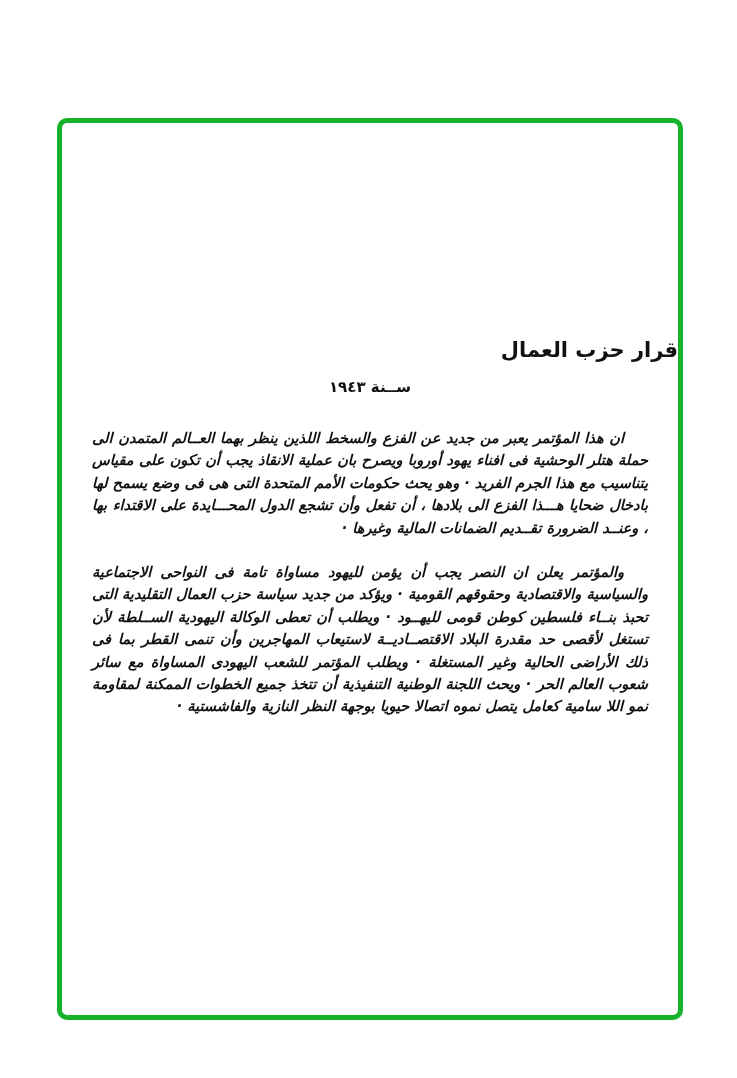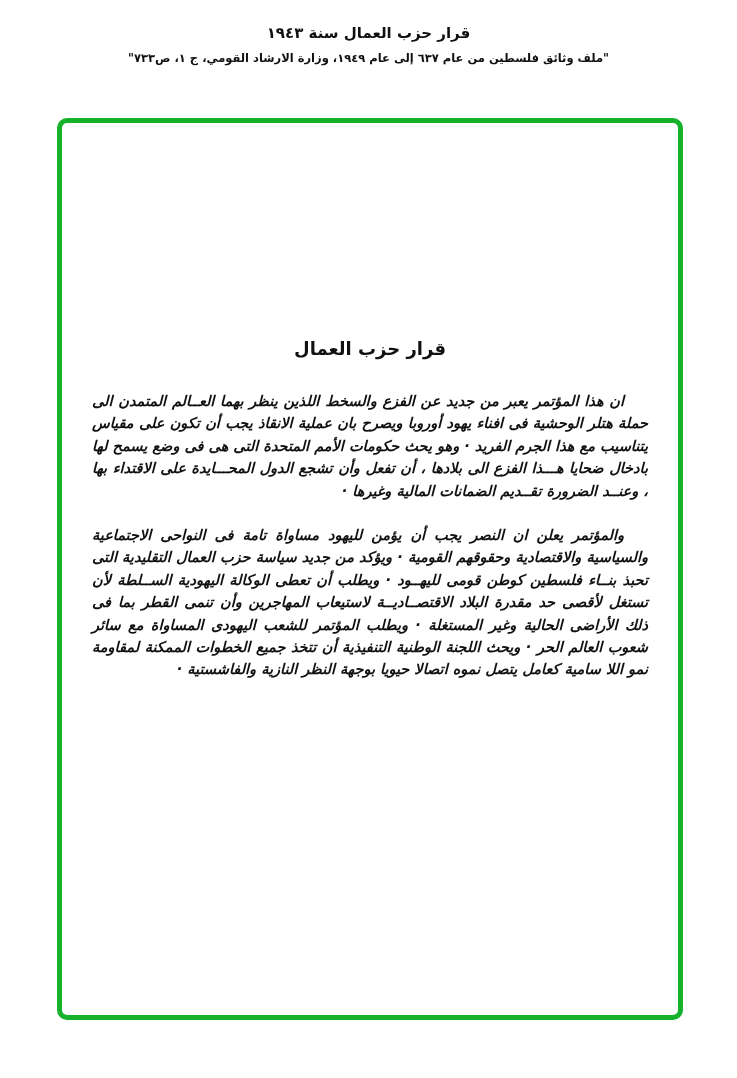--- a/index.html
+++ b/index.html
@@ -23,22 +23,22 @@
     position: absolute;
     left: 57px; top: 118px;
     width: 626px; height: 902px;
     border: 5px solid #16b22c;
     border-radius: 10px;
     background: #ffffff;
   }
 
   .doc-title {
     margin-top: 215px;
-    text-align: center;
-    font-size: 18px;
+    text-align: right;
+    font-size: 21px;
     font-weight: 700;
   }
   .doc-subtitle {
     margin-top: 16px;
     text-align: center;
     font-size: 15px;
     font-weight: 700;
   }
 
   .body-text {
@@ -54,27 +54,24 @@
     text-indent: 24px;
     margin-bottom: 22px;
     font-style: italic;
   }
 </style>
 </head>
 <body>
 
 <div class="page">
 
-  <div class="ref-header">
-    <div class="ref-title">قرار حزب العمال سنة ١٩٤٣</div>
-    <div class="ref-source">"ملف وثائق فلسطين من عام ٦٣٧ إلى عام ١٩٤٩، وزارة الارشاد القومي، ج ١، ص٧٣٣"</div>
-  </div>
 
   <div class="frame">
     <h1 class="doc-title">قرار حزب العمال</h1>
+    <div class="doc-subtitle">ســنة ١٩٤٣</div>
 
     <div class="body-text">
       <p>ان هذا المؤتمر يعبر من جديد عن الفزع والسخط اللذين ينظر بهما العــالم المتمدن الى حملة هتلر الوحشية فى افناء يهود أوروبا ويصرح بان عملية الانقاذ يجب أن تكون على مقياس يتناسيب مع هذا الجرم الفريد · وهو يحث حكومات الأمم المتحدة التى هى فى وضع يسمح لها بادخال ضحايا هـــذا الفزع الى بلادها ، أن تفعل وأن تشجع الدول المحـــايدة على الاقتداء بها ، وعنــد الضرورة تقــديم الضمانات المالية وغيرها ·</p>
       <p>والمؤتمر يعلن ان النصر يجب أن يؤمن لليهود مساواة تامة فى النواحى الاجتماعية والسياسية والاقتصادية وحقوقهم القومية · ويؤكد من جديد سياسة حزب العمال التقليدية التى تحبذ بنــاء فلسطين كوطن قومى لليهــود · ويطلب أن تعطى الوكالة اليهودية الســلطة لأن تستغل لأقصى حد مقدرة البلاد الاقتصــاديــة لاستيعاب المهاجرين وأن تنمى القطر بما فى ذلك الأراضى الحالية وغير المستغلة · ويطلب المؤتمر للشعب اليهودى المساواة مع سائر شعوب العالم الحر · ويحث اللجنة الوطنية التنفيذية أن تتخذ جميع الخطوات الممكنة لمقاومة نمو اللا سامية كعامل يتصل نموه اتصالا حيويا بوجهة النظر النازية والفاشستية ·</p>
     </div>
   </div>
 
 </div>
 
 </body></html>

